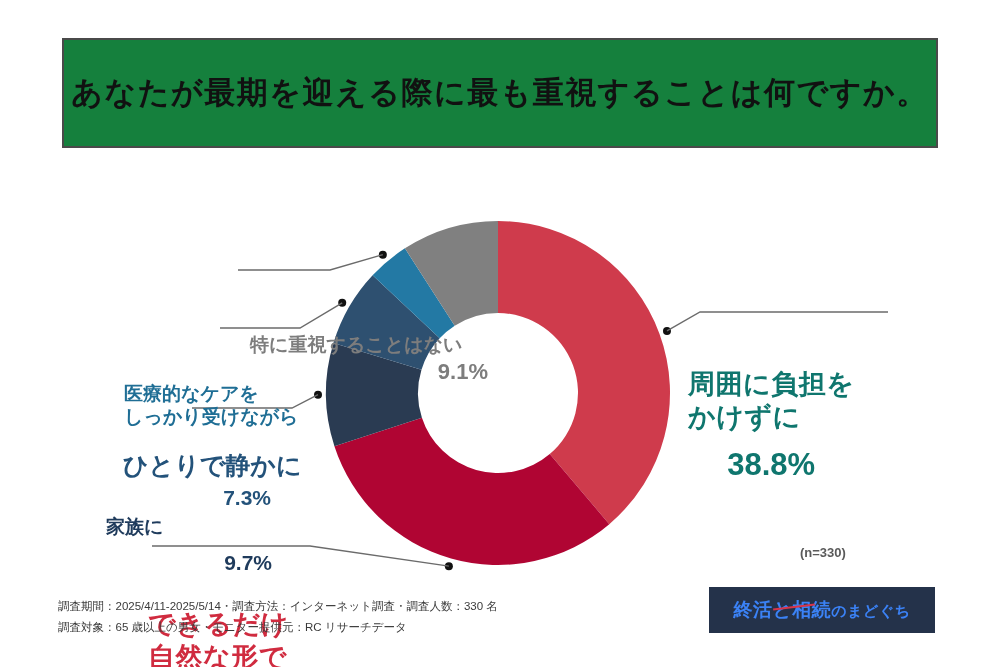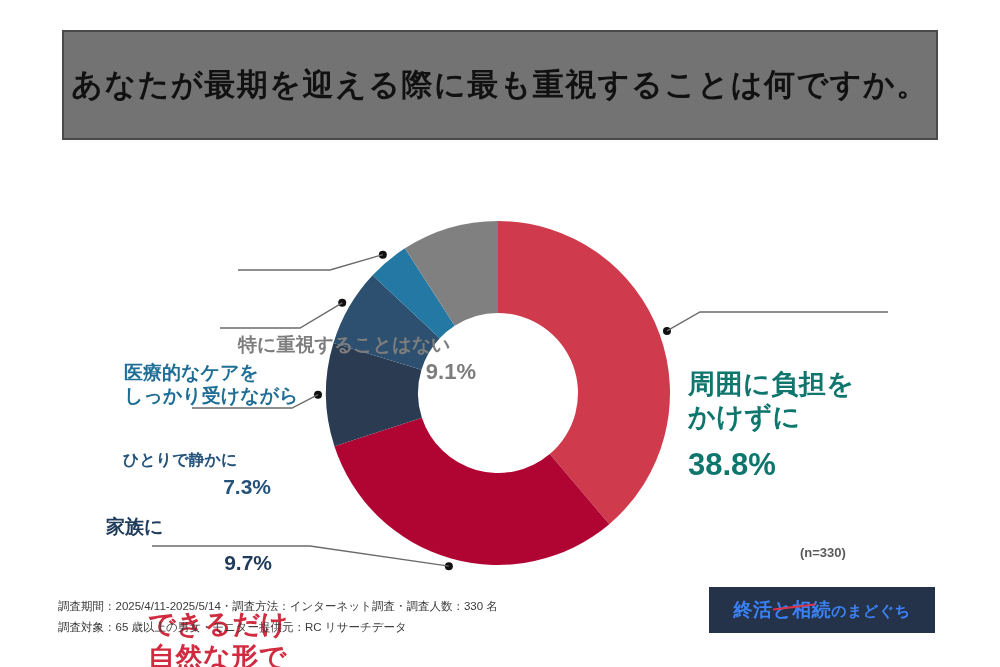--- a/index.html
+++ b/index.html
@@ -15,25 +15,25 @@
     width: 1000px;
     height: 667px;
     background: #ffffff;
     overflow: hidden;
   }
 
   
   #title-box {
     position: absolute;
     left: 62px;
-    top: 30px;
+    top: 38px;
     width: 876px;
     height: 110px;
     border: 2px solid #4a4a4a;
-    background: #737373;
+    background: #15803d;
     box-sizing: border-box;
     display: flex;
     align-items: center;
     justify-content: center;
   }
   #title-text {
     font-size: 31px;
     font-weight: bold;
     color: #111111;
     letter-spacing: 1.5px;
@@ -59,20 +59,21 @@
   .callout {
     position: absolute;
     line-height: 1.22;
     white-space: nowrap;
   }
   .callout .cl-name {
     font-weight: bold;
   }
   .callout .cl-pct {
     font-weight: bold;
+    text-align: center;
   }
 
   
   #callout-0 {
     left: 688px;
     top: 218px;
     text-align: left;
     color: #0f766e;
   }
   #callout-0 .cl-name { font-size: 27px; display: block; letter-spacing: .5px;}
@@ -95,35 +96,35 @@
   }
   #callout-2 .cl-name { font-size: 19px; display: block; }
   #callout-2 .cl-pct  { font-size: 21px; display: block; margin-top: 12px; text-align: right; width: 166px; }
 
   
   #callout-3 {
     left: 123px;
     top: 300px;
     color: #23527a;
   }
-  #callout-3 .cl-name { font-size: 16px; display: block; }
+  #callout-3 .cl-name { font-size: 25px; display: block; text-align: center; }
   #callout-3 .cl-pct  { font-size: 21px; display: block; margin-top: 4px; text-align: right; width: 148px; }
 
   
   #callout-4 {
     left: 124px;
-    top: 211px;
+    top: 232px;
     color: #1f6e95;
   }
   #callout-4 .cl-name { font-size: 19px; display: block; }
   #callout-4 .cl-pct  { font-size: 21px; display: block; margin-top: 3px; text-align: right; width: 198px; }
 
   
   #callout-5 {
-    left: 238px;
+    left: 250px;
     top: 183px;
     color: #7d7d7d;
   }
   #callout-5 .cl-name { font-size: 19px; display: block; }
   #callout-5 .cl-pct  { font-size: 22px; display: block; margin-top: 3px; text-align: right; width: 238px; }
 
   
   #n-note {
     position: absolute;
     left: 800px;

